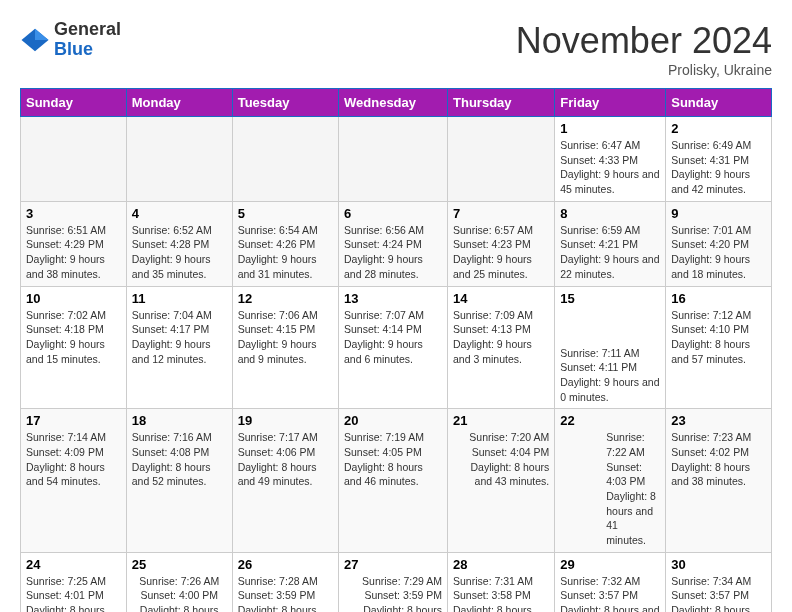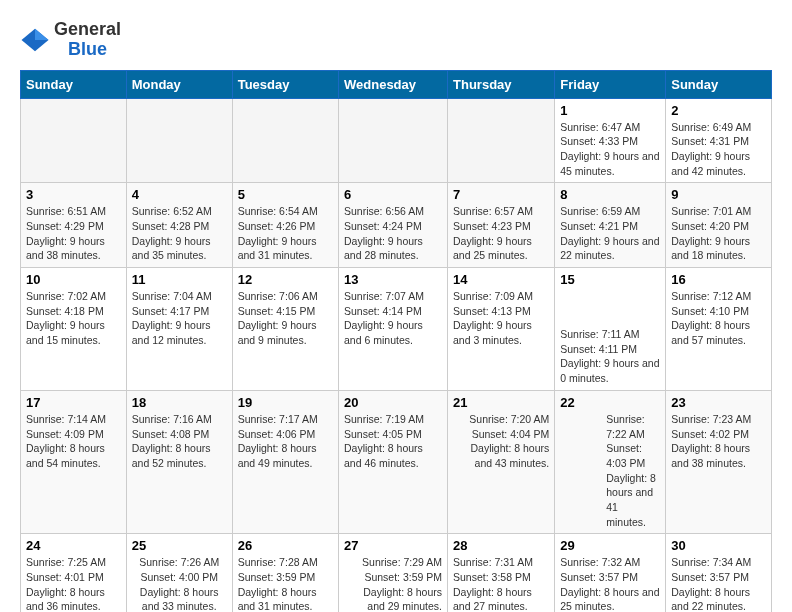--- a/index.html
+++ b/index.html
@@ -27,21 +27,20 @@
     }
     .logo-general {
       font-size: 18px;
       font-weight: bold;
       color: #333;
     }
     .logo-blue {
       font-size: 18px;
       font-weight: bold;
       color: #1a69c4;
-      text-align: center;
     }
     .logo-icon {
       width: 30px;
       height: 30px;
       margin-right: 4px;
     }
     .title-area {
       text-align: right;
     }
     .month-title {
@@ -52,21 +51,21 @@
     .subtitle {
       font-size: 14px;
       color: #555;
     }
     .calendar {
       width: 100%;
       border-collapse: collapse;
       font-size: 11px;
     }
     .calendar th {
-      background-color: #0369a1;
+      background-color: #a21caf;
       color: white;
       padding: 6px 5px;
       text-align: left;
       font-size: 13px;
       font-weight: bold;
       border: 1px solid #1a69c4;
     }
     .calendar td {
       border: 1px solid #ccc;
       vertical-align: top;
@@ -100,20 +99,24 @@
   <div class="logo">
     <svg class="logo-icon" viewBox="0 0 40 40">
       <polygon points="20,5 38,20 20,35 2,20" fill="#1a69c4"></polygon>
       <polygon points="20,5 38,20 20,20" fill="#3a8fe8"></polygon>
     </svg>
     <div class="logo-text">
       <span class="logo-general">General</span>
       <span class="logo-blue">Blue</span>
     </div>
   </div>
+  <div class="title-area">
+    <div class="month-title">November 2024</div>
+    <div class="subtitle">Prolisky, Ukraine</div>
+  </div>
 </div>
 
 <table class="calendar">
   <thead>
     <tr>
     <th>Sunday</th>
         <th>Monday</th>
         <th>Tuesday</th>
         <th>Wednesday</th>
         <th>Thursday</th>

